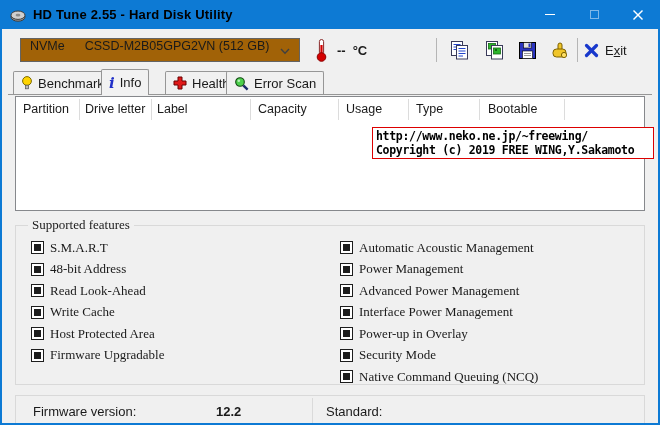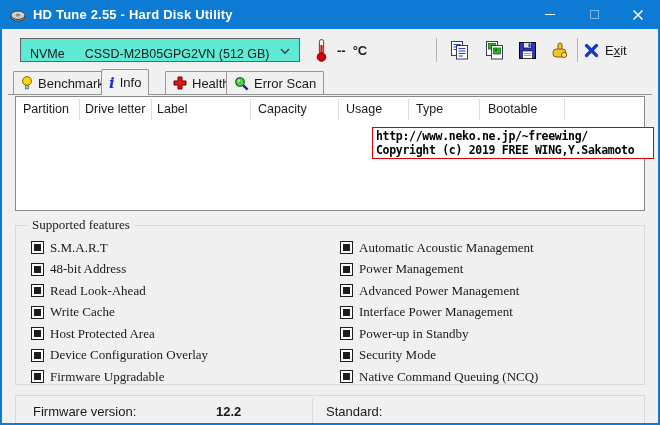--- a/index.html
+++ b/index.html
@@ -5,29 +5,29 @@
   html,body{margin:0;padding:0;background:#c8c8c8;}
   *{box-sizing:border-box;}
   .window{
     position:relative;width:660px;height:425px;background:#f0f0f0;
     font-family:"Liberation Sans", sans-serif;color:#1a1a1a;overflow:hidden;
   }
   .window-frame{position:absolute;inset:0;border:2px solid #0d7ad4;pointer-events:none;z-index:50;}
   
   .titlebar{position:absolute;left:0;top:0;width:660px;height:29px;background:#0d7ad4;display:flex;align-items:center;}
   .app-icon{margin-left:9px;width:17px;height:17px;display:flex;align-items:center;justify-content:center;}
-  .title-text{margin-left:7px;color:#ffffff;font-size:13px;font-weight:bold;letter-spacing:.2px;}
+  .title-text{margin-left:7px;color:#000000;font-size:13px;font-weight:bold;letter-spacing:.2px;}
   .caption-btns{position:absolute;right:0;top:0;height:29px;display:flex;}
   .cap-btn{width:44px;height:29px;display:flex;align-items:center;justify-content:center;}
   .min-glyph{width:10px;height:1.5px;background:#ffffff;}
   .max-glyph{width:9px;height:9px;border:1.2px solid #7db7e8;}
   
   .combo{
-    position:absolute;left:20px;top:38px;width:280px;height:24px;background:#5eead4;
-    border:1px solid #636363;display:flex;align-items:flex-end;font-size:12.5px;
+    position:absolute;left:20px;top:38px;width:280px;height:24px;background:#a16207;
+    border:1px solid #636363;display:flex;align-items:flex-start;font-size:12.5px;
   }
   .combo .iface{margin-left:9px;}
   .combo .model{margin-left:20px;}
   .combo .chev{position:absolute;right:9px;top:9px;}
   .thermo{position:absolute;left:315px;top:38px;}
   .temp-text{position:absolute;left:337px;top:43px;font-size:13px;font-weight:600;display:flex;gap:7px;}
   .tb-sep{position:absolute;top:38px;width:1px;height:24px;background:#b5b5b5;}
   .tb-btn{position:absolute;top:37px;width:28px;height:26px;display:flex;align-items:center;justify-content:center;}
   .exit-btn{position:absolute;left:584px;top:37px;height:26px;display:flex;align-items:center;gap:6px;font-size:13px;}
   .exit-accel{text-decoration:underline;}
@@ -239,24 +239,20 @@
         <div class="feat-row">
           <span class="cbx checked"></span>
           <span class="feat-label">Write Cache</span>
         </div>
         <div class="feat-row">
           <span class="cbx checked"></span>
           <span class="feat-label">Host Protected Area</span>
         </div>
         <div class="feat-row">
           <span class="cbx checked"></span>
-          <span class="feat-label">Device Configuration Overlay</span>
-        </div>
-        <div class="feat-row">
-          <span class="cbx checked"></span>
           <span class="feat-label">Firmware Upgradable</span>
         </div>
       </div>
     <div class="feat-col right">
         <div class="feat-row">
           <span class="cbx checked"></span>
           <span class="feat-label">Automatic Acoustic Management</span>
         </div>
         <div class="feat-row">
           <span class="cbx checked"></span>
@@ -265,21 +261,21 @@
         <div class="feat-row">
           <span class="cbx checked"></span>
           <span class="feat-label">Advanced Power Management</span>
         </div>
         <div class="feat-row">
           <span class="cbx checked"></span>
           <span class="feat-label">Interface Power Management</span>
         </div>
         <div class="feat-row">
           <span class="cbx checked"></span>
-          <span class="feat-label">Power-up in Standby</span>
+          <span class="feat-label">Power-up in Overlay</span>
         </div>
         <div class="feat-row">
           <span class="cbx checked"></span>
           <span class="feat-label">Security Mode</span>
         </div>
         <div class="feat-row">
           <span class="cbx checked"></span>
           <span class="feat-label">Native Command Queuing (NCQ)</span>
         </div>
       </div>

